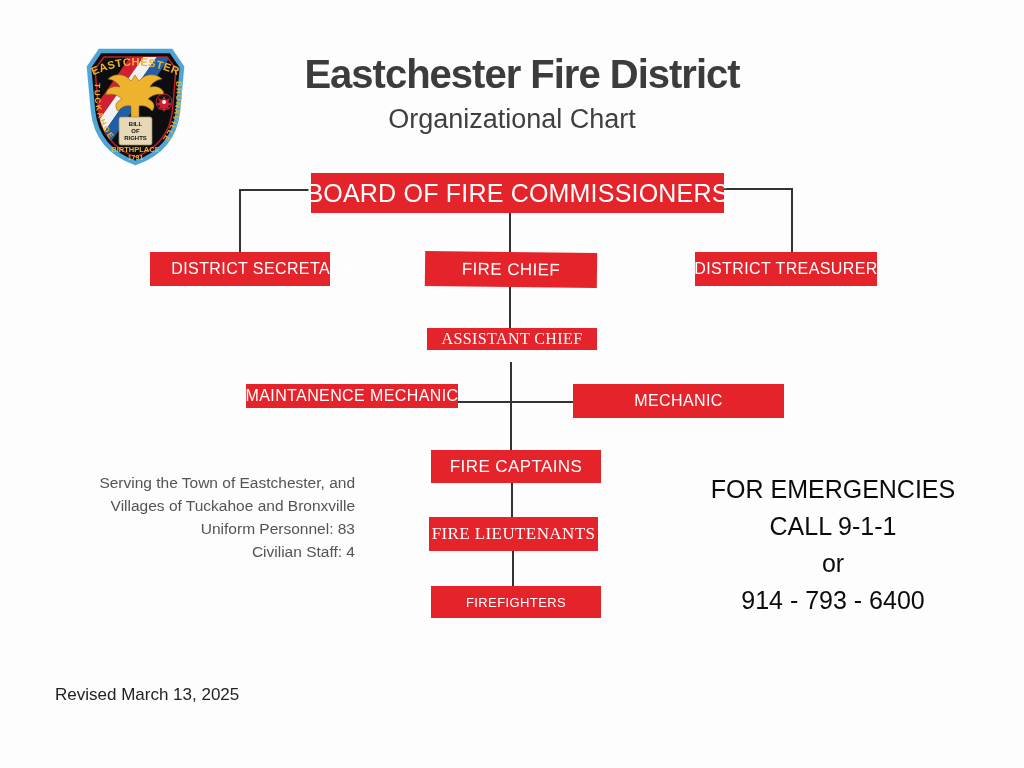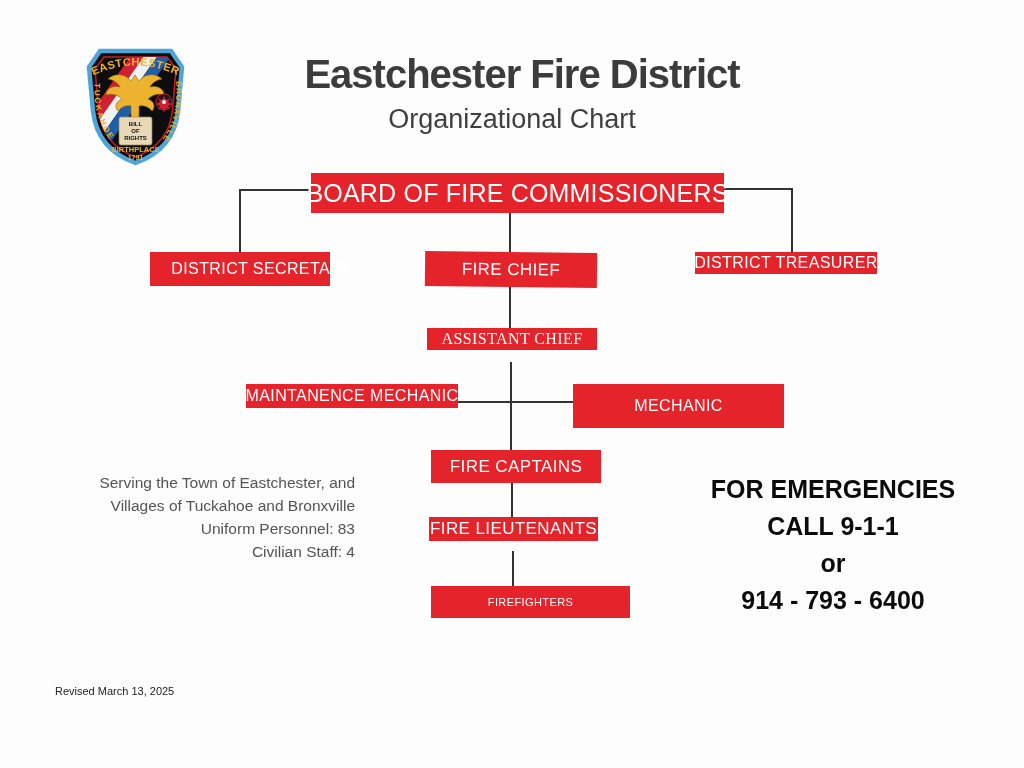--- a/index.html
+++ b/index.html
@@ -19,41 +19,41 @@
     font-size:27px; font-weight:400; color:#3F3F3F; white-space:nowrap;text-align:right;
   }
   .node {
     position:absolute; background:#E5232B; color:#FFFFFF;
     display:flex; align-items:center; justify-content:center;
     letter-spacing:0.4px; white-space:nowrap;
   }
   .n-board { left:311px; top:173px; width:413px; height:40px; font-size:25px; letter-spacing:0.2px;text-align:center; }
   .n-secretary { left:150px; top:252px; width:180px; height:34px; font-size:16px;padding-left:44px; }
   .n-chief { left:425px; top:252px; width:172px; height:35px; font-size:17px; transform:rotate(0.7deg); }
-  .n-treasurer { left:695px; top:252px; width:182px; height:22px; font-size:16px; }
+  .n-treasurer { left:695px; top:252px; width:182px; height:34px; font-size:16px; }
   .n-assistant { left:427px; top:328px; width:170px; height:22px; font-size:16px;font-family:Liberation Serif, serif; }
   .n-maint { left:246px; top:384px; width:212px; height:24px; font-size:16px; }
-  .n-mechanic { left:573px; top:384px; width:211px; height:44px; font-size:16px; }
+  .n-mechanic { left:573px; top:384px; width:211px; height:34px; font-size:16px; }
   .n-captains { left:431px; top:450px; width:170px; height:33px; font-size:17px; }
-  .n-lieutenants { left:429px; top:517px; width:169px; height:24px; font-size:17px; }
-  .n-firefighters { left:431px; top:586px; width:199px; height:32px; font-size:11px; }
+  .n-lieutenants { left:429px; top:517px; width:169px; height:34px; font-size:17px;font-family:Liberation Serif, serif; }
+  .n-firefighters { left:431px; top:586px; width:170px; height:32px; font-size:13px; }
   .line { position:absolute; background:#333333; }
   .info-block {
     position:absolute; left:55px; top:471px; width:300px;
     text-align:right; color:#545454; font-size:15.5px; line-height:23px;
   }
   .info-block .staff { }
   .emergency-block {
     position:absolute; left:692px; top:471px; width:282px;
-    text-align:center; color:#0B0B0B; font-weight:bold;
+    text-align:center; color:#0B0B0B; font-weight:normal;
     font-size:25px; line-height:37px;
   }
   .revised {
     position:absolute; left:55px; top:685px;
-    font-size:11px; color:#222222;
+    font-size:17px; color:#222222;
   }
   .badge { position:absolute; left:78px; top:41px; }
 </style>
 </head>
 <body>
 
 <div class="canvas">
 
   <svg class="badge" width="116" height="127" viewBox="0 0 116 127">
     <defs>

